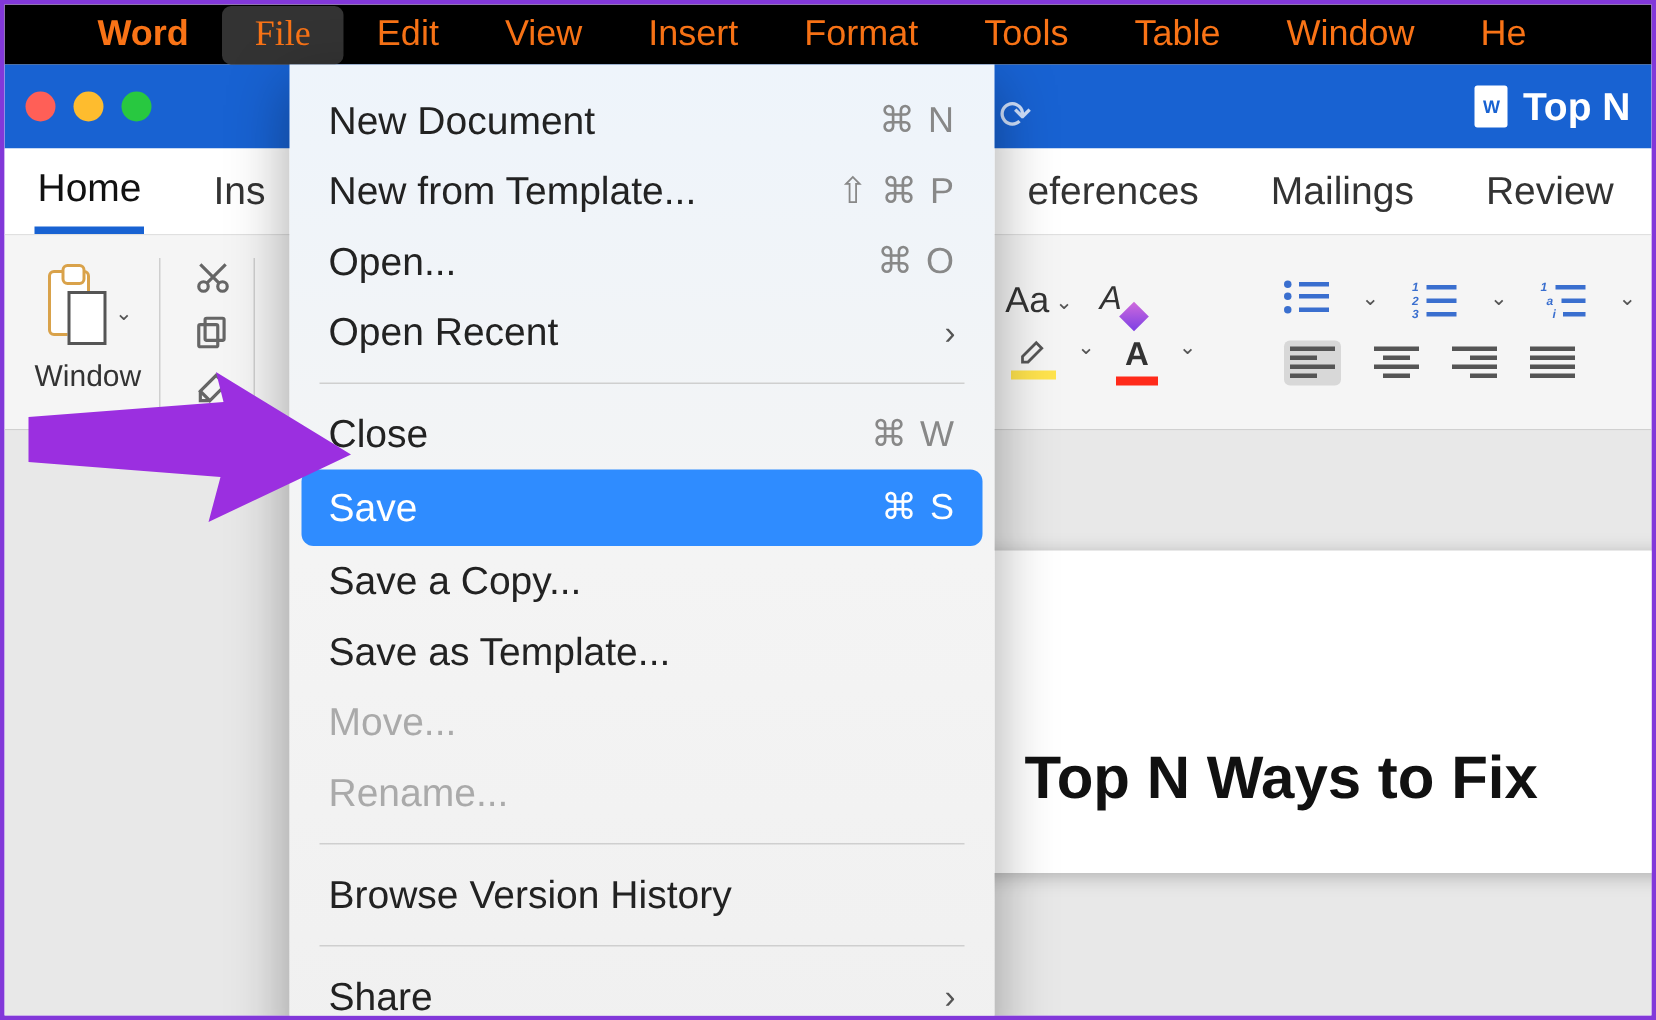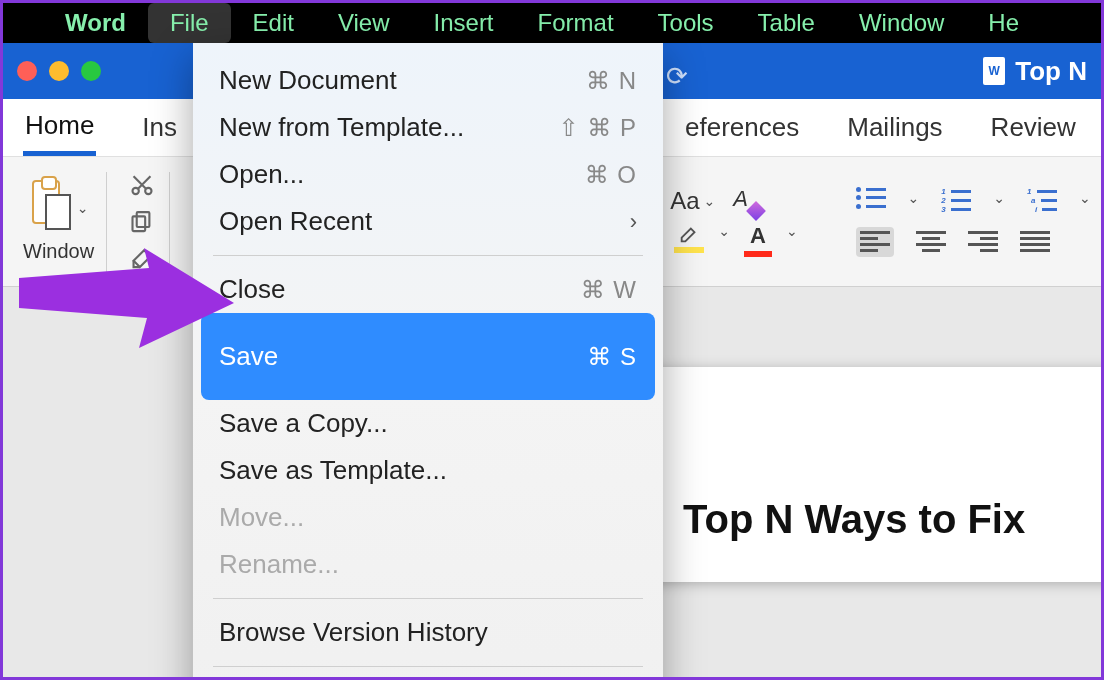--- a/index.html
+++ b/index.html
@@ -1,23 +1,23 @@
 <!DOCTYPE html>
 <html><head>
 <meta charset="utf-8">
 <style>
 * { margin: 0; padding: 0; box-sizing: border-box; font-family: -apple-system, "Helvetica Neue", Arial, sans-serif; }
 body { width: 1104px; height: 680px; overflow: hidden; background: #fff; position: relative; border: 3px solid #8238d9; }
 
 
 .mac-menubar { height: 40px; background: #000; display: flex; align-items: center; padding: 0 14px; gap: 0; }
 .apple-logo { color: #fff; font-size: 28px; padding: 0 18px 0 8px; }
-.mac-menu-item { color: #86efac; font-size: 24px; padding: 6px 22px; cursor: default; }
+.mac-menu-item { color: #f97316; font-size: 24px; padding: 6px 22px; cursor: default; }
 .mac-menu-item.bold { font-weight: 700; }
-.mac-menu-item.active { background: #333; border-radius: 6px; }
+.mac-menu-item.active { background: #333; border-radius: 6px; font-family: Liberation Serif, serif; }
 
 
 .titlebar { height: 56px; background: #1862d2; display: flex; align-items: center; padding: 0 14px; gap: 14px; }
 .traffic-lights { display: flex; gap: 12px; margin-right: 10px; }
 .traffic-dot { width: 20px; height: 20px; border-radius: 50%; }
 .traffic-red { background: #ff5f57; }
 .traffic-yellow { background: #febc2e; }
 .traffic-green { background: #28c840; }
 .title-spacer { flex: 1; }
 .title-dots { color: #cfe0fb; font-size: 22px; letter-spacing: 4px; margin-left: 18px; }
@@ -69,21 +69,21 @@
 .doc-area { position:absolute; top: 284px; left:0; right:0; bottom:0; background:#e8e8e8; }
 .page { position:absolute; top:80px; left:560px; right:-50px; background:#fff; box-shadow:0 2px 12px rgba(0,0,0,.25); padding:130px 60px 40px 120px; }
 .page-heading { font-size:40px; font-weight:800; color:#111; white-space:nowrap; }
 
 
 .dropdown { position:absolute; top:40px; left:190px; width:470px; background:linear-gradient(#eef4fb,#f4f4f4 50%, #f0f0f0); border-radius:0 0 14px 14px; box-shadow:0 14px 40px rgba(0,0,0,.35); padding:14px 0 18px; z-index:100; }
 .menu-item { display:flex; align-items:center; padding:8px 26px; font-size:26px; color:#222; cursor:default; }
 .menu-item.disabled { color:#aaa; }
 .menu-item .lbl { flex:1; }
 .menu-item .short { color:#888; font-size:24px; letter-spacing:1px; }
-.menu-item.hl { background:#2f8cff; color:#fff; margin:0 8px; border-radius:8px; padding:28px 18px;}
+.menu-item.hl { background:#2f8cff; color:#fff; margin:0 8px; border-radius:8px; padding:10px 18px;}
 .menu-item.hl .short { color:#fff; }
 .menu-item .subarrow { color:#555; font-size:22px; }
 .menu-sep { height:1px; background:#cfcfcf; margin:10px 20px; }
 
 
 .arrow-annot { position:absolute; top:225px; left:6px; width:230px; height:120px; z-index:200; pointer-events:none; }
 
 
 .cloud-stub { position:absolute; left:663px; top:58px; color:#cfe0fb; font-size:26px; z-index:50;}
 </style>

